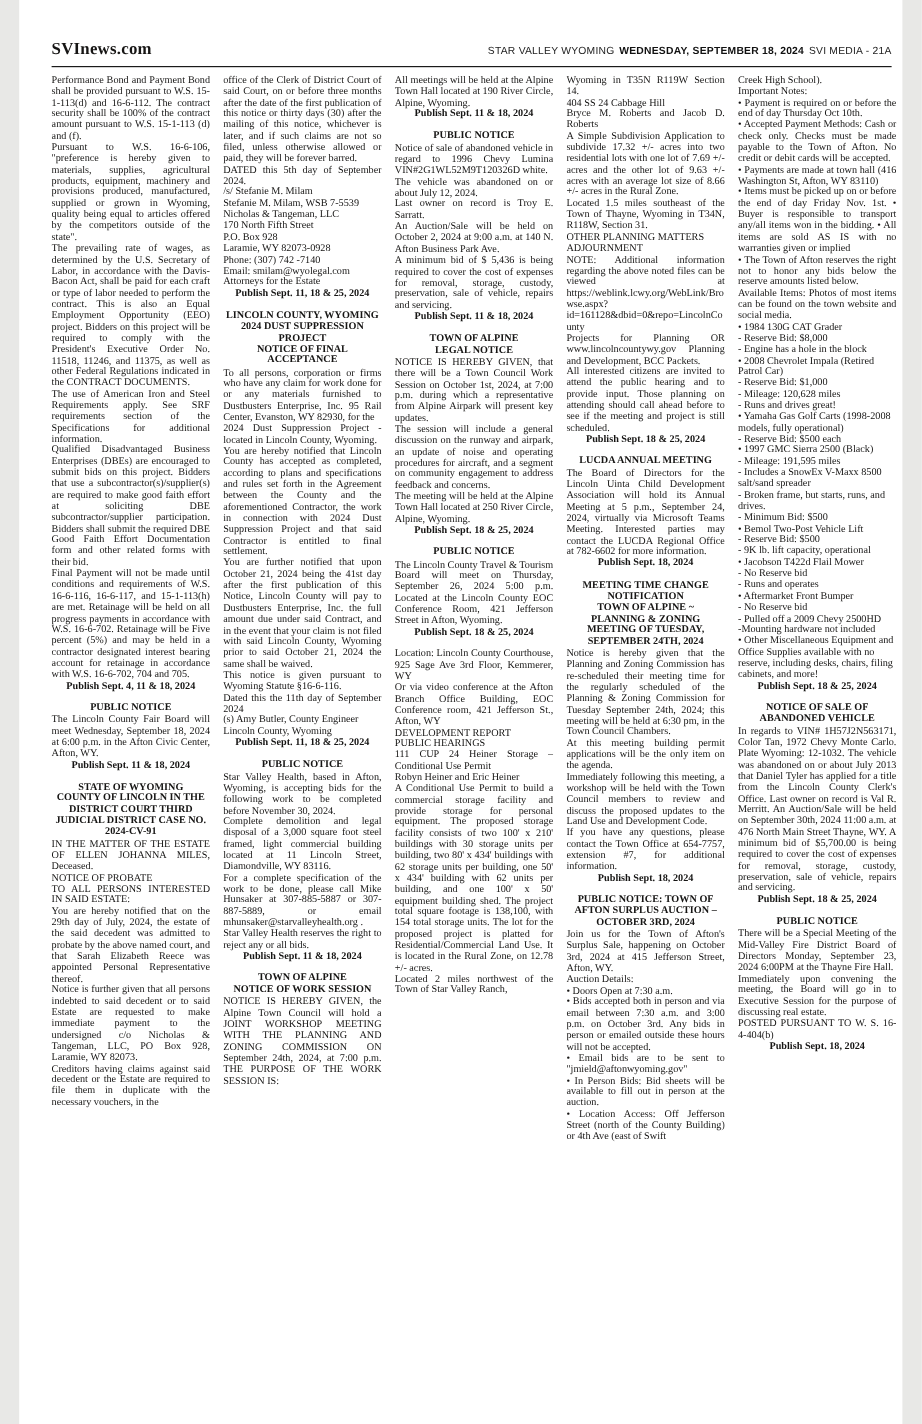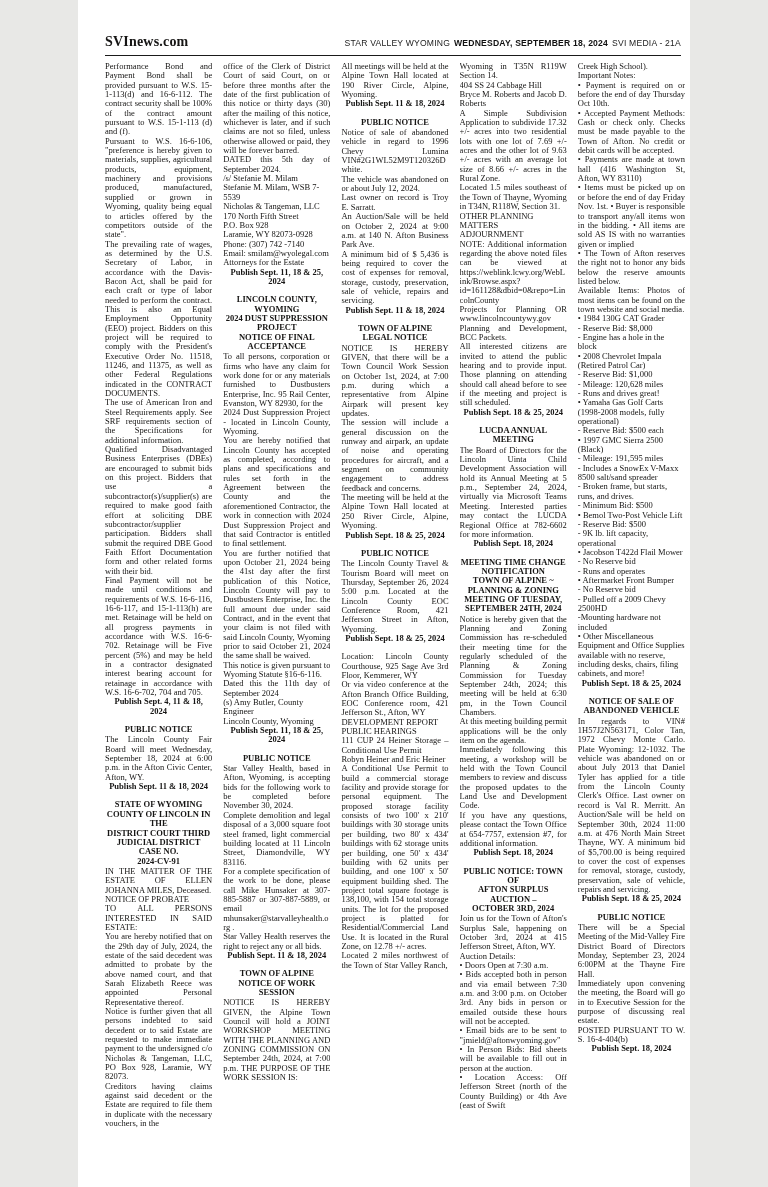--- a/index.html
+++ b/index.html
@@ -1,18 +1,18 @@
 <!DOCTYPE html>
 <html><head>
 <meta charset="utf-8">
 <style>
   html,body{margin:0;padding:0;background:#e8e8e6;}
   .page{
     position:relative;
-    width:612px;height:1187px;
+    width:736px;height:1187px;
     margin:0 auto;
     background:#ffffff;
     box-sizing:border-box;
     overflow:hidden;
     font-family:"Liberation Serif", serif;
     color:#161514;
   }
   header.masthead{
     display:flex;justify-content:space-between;align-items:baseline;
     margin:0 9px 0 27px;

